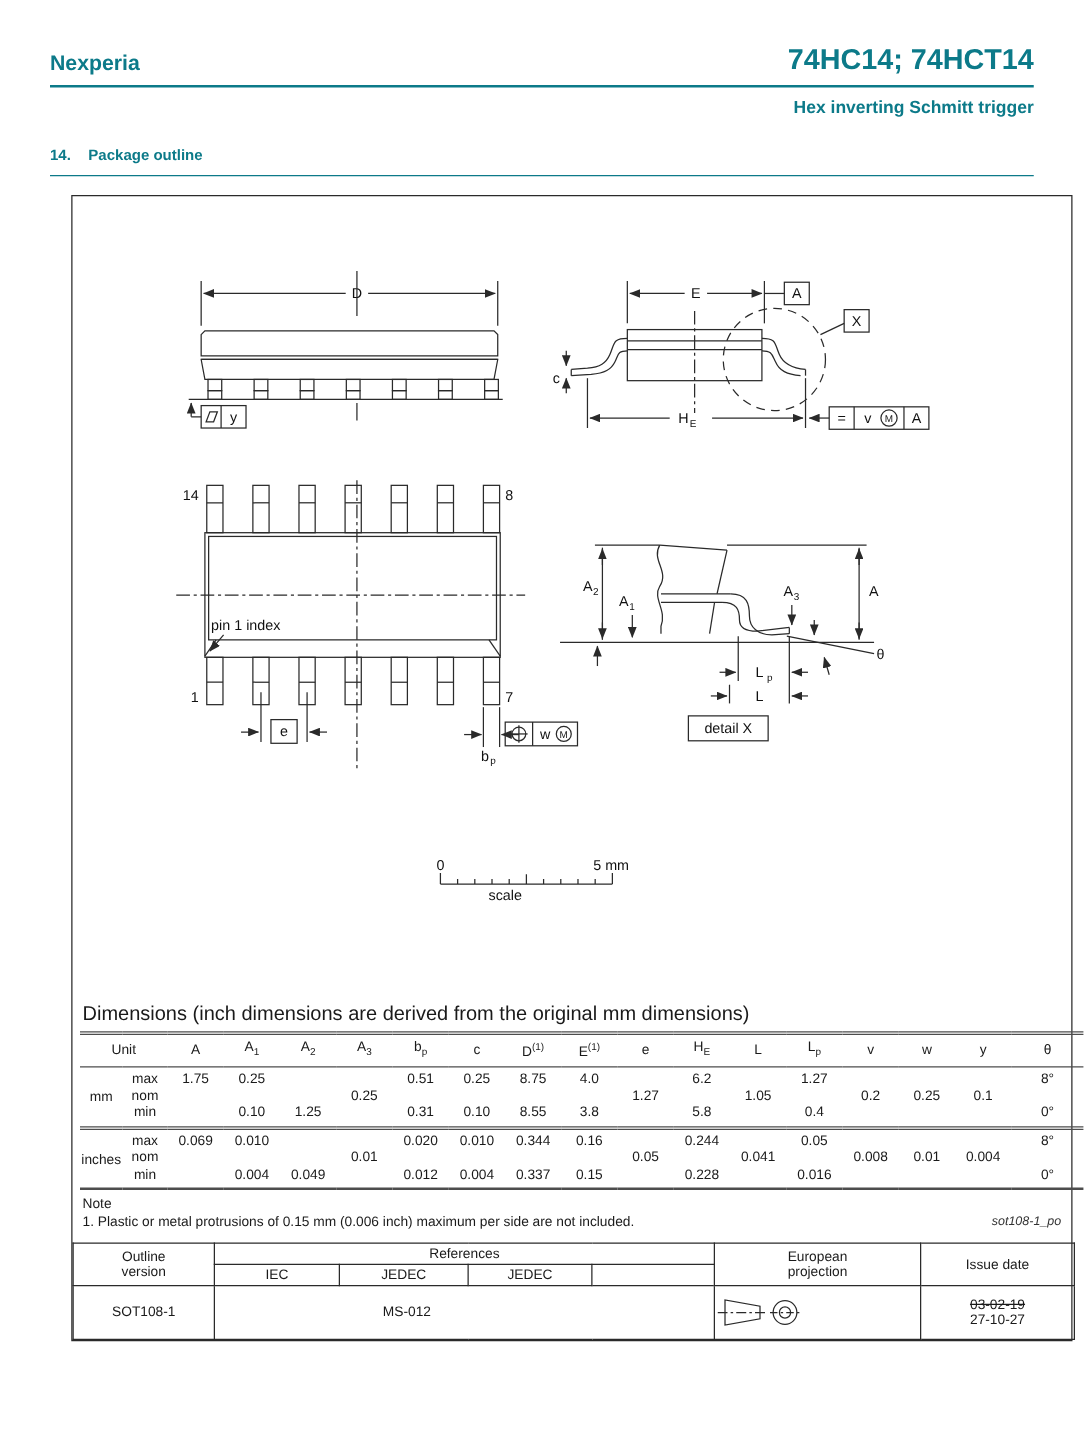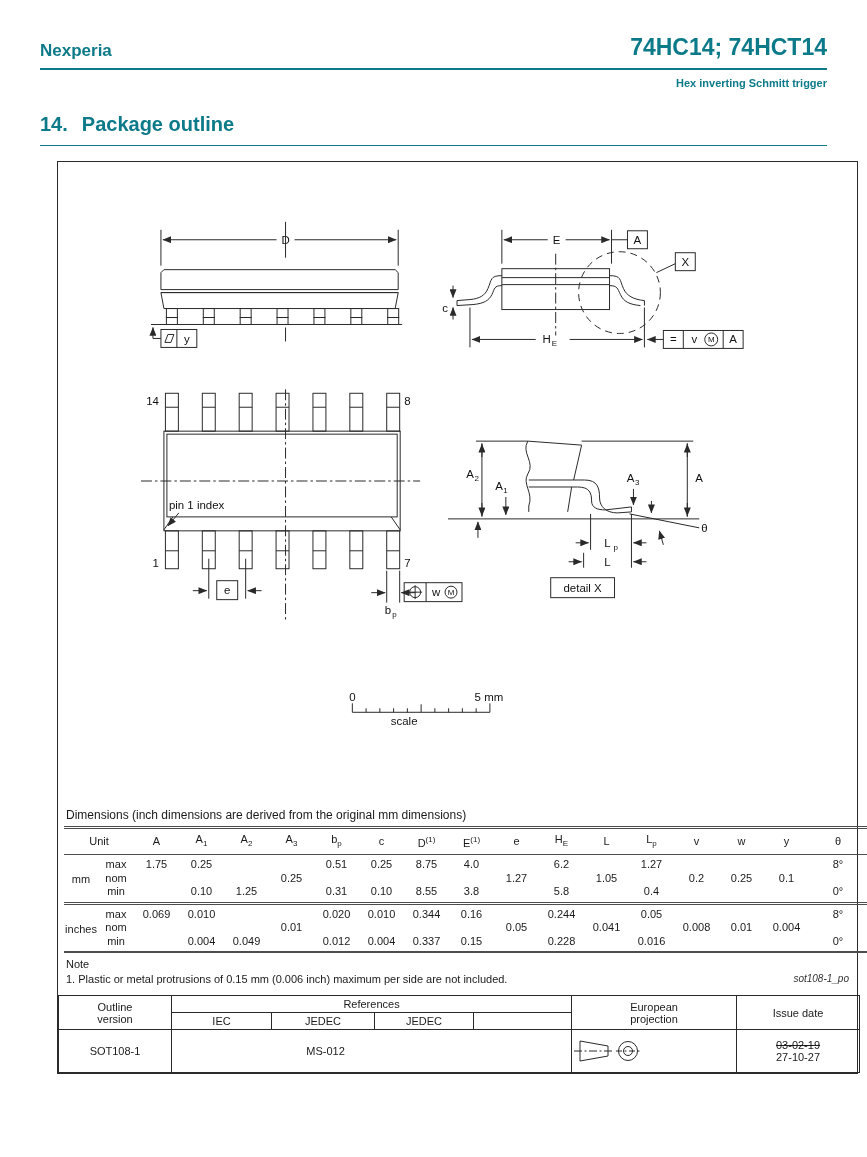--- a/index.html
+++ b/index.html
@@ -4,41 +4,41 @@
 <style>
   html,body{margin:0;padding:0;background:#fff;}
   .page{position:relative;width:867px;height:1156px;background:#fff;overflow:hidden;
         font-family:"Liberation Sans",sans-serif;color:#1a1a1a;}
   
   .hdr{padding:34px 40px 0 40px;}
   .hdr-row{display:flex;justify-content:space-between;align-items:flex-end;}
   .brand{font-size:17px;font-weight:bold;color:var(--teal);}
   .part{font-size:23px;font-weight:bold;color:var(--teal);}
   .hdr-rule{border:0;border-top:2px solid var(--teal);margin:7px 0 0 0;}
-  .subtitle{text-align:right;font-size:11px;font-weight:bold;color:var(--teal);margin-top:7px;}
+  .subtitle{text-align:right;font-size:14px;font-weight:bold;color:var(--teal);margin-top:7px;}
   
   .sect{margin:24px 40px 0 40px;}
-  .sect-title{font-size:20px;font-weight:bold;color:var(--teal);margin:0;}
+  .sect-title{font-size:12px;font-weight:bold;color:var(--teal);margin:0;}
   .sect-title .num{margin-right:14px;}
   .sect-rule{border:0;border-top:1.5px solid var(--teal);margin:9px 0 0 0;}
   
   .fig-wrap{margin:15px 9px 0 57px;width:801px;}
   .fig-cap-row{display:flex;justify-content:space-between;font-size:12px;font-weight:bold;margin-bottom:4px;}
   .fig-box{border:1px solid #2a2a2a;background:#fff;}
   svg{display:block;}
   svg .ln{fill:none;stroke:#2a2a2a;stroke-width:1;}
   svg .dash{stroke-dasharray:7 5;}
   svg .dd{stroke-dasharray:11 3 2.5 3;}
   svg text{font-family:"Liberation Sans",sans-serif;font-size:11.5px;fill:#111;stroke:none;}
   svg text.sub{font-size:8px;}
   svg text.mid{text-anchor:middle;}
   svg text.end{text-anchor:end;}
   
   .dims{padding:0 6px;}
-  .dims-intro{font-size:12px;margin:5px 0 4px 2px;}
+  .dims-intro{font-size:16px;margin:5px 0 4px 2px;}
   .dims-table{width:100%;border-collapse:collapse;table-layout:fixed;font-size:11px;}
   .dims-table thead{border-top:3px double #4d4d4d;border-bottom:1.5px solid #4d4d4d;}
   .dims-table thead th{font-weight:normal;height:25px;vertical-align:middle;}
   .dims-table th,.dims-table td{text-align:center;padding:0;line-height:13.5px;white-space:nowrap;}
   .dims-table sub,.dims-table sup{font-size:8px;}
   .dims-table tbody.mm{border-bottom:3px double #4d4d4d;}
   .dims-table tbody.inch{border-bottom:2px solid #4d4d4d;}
   .dims-table tbody tr:first-child td{padding-top:3px;}
   .dims-table tbody tr:last-child td{padding-bottom:3px;}
   .note{margin:5px 2px 10px 2px;font-size:11px;}

